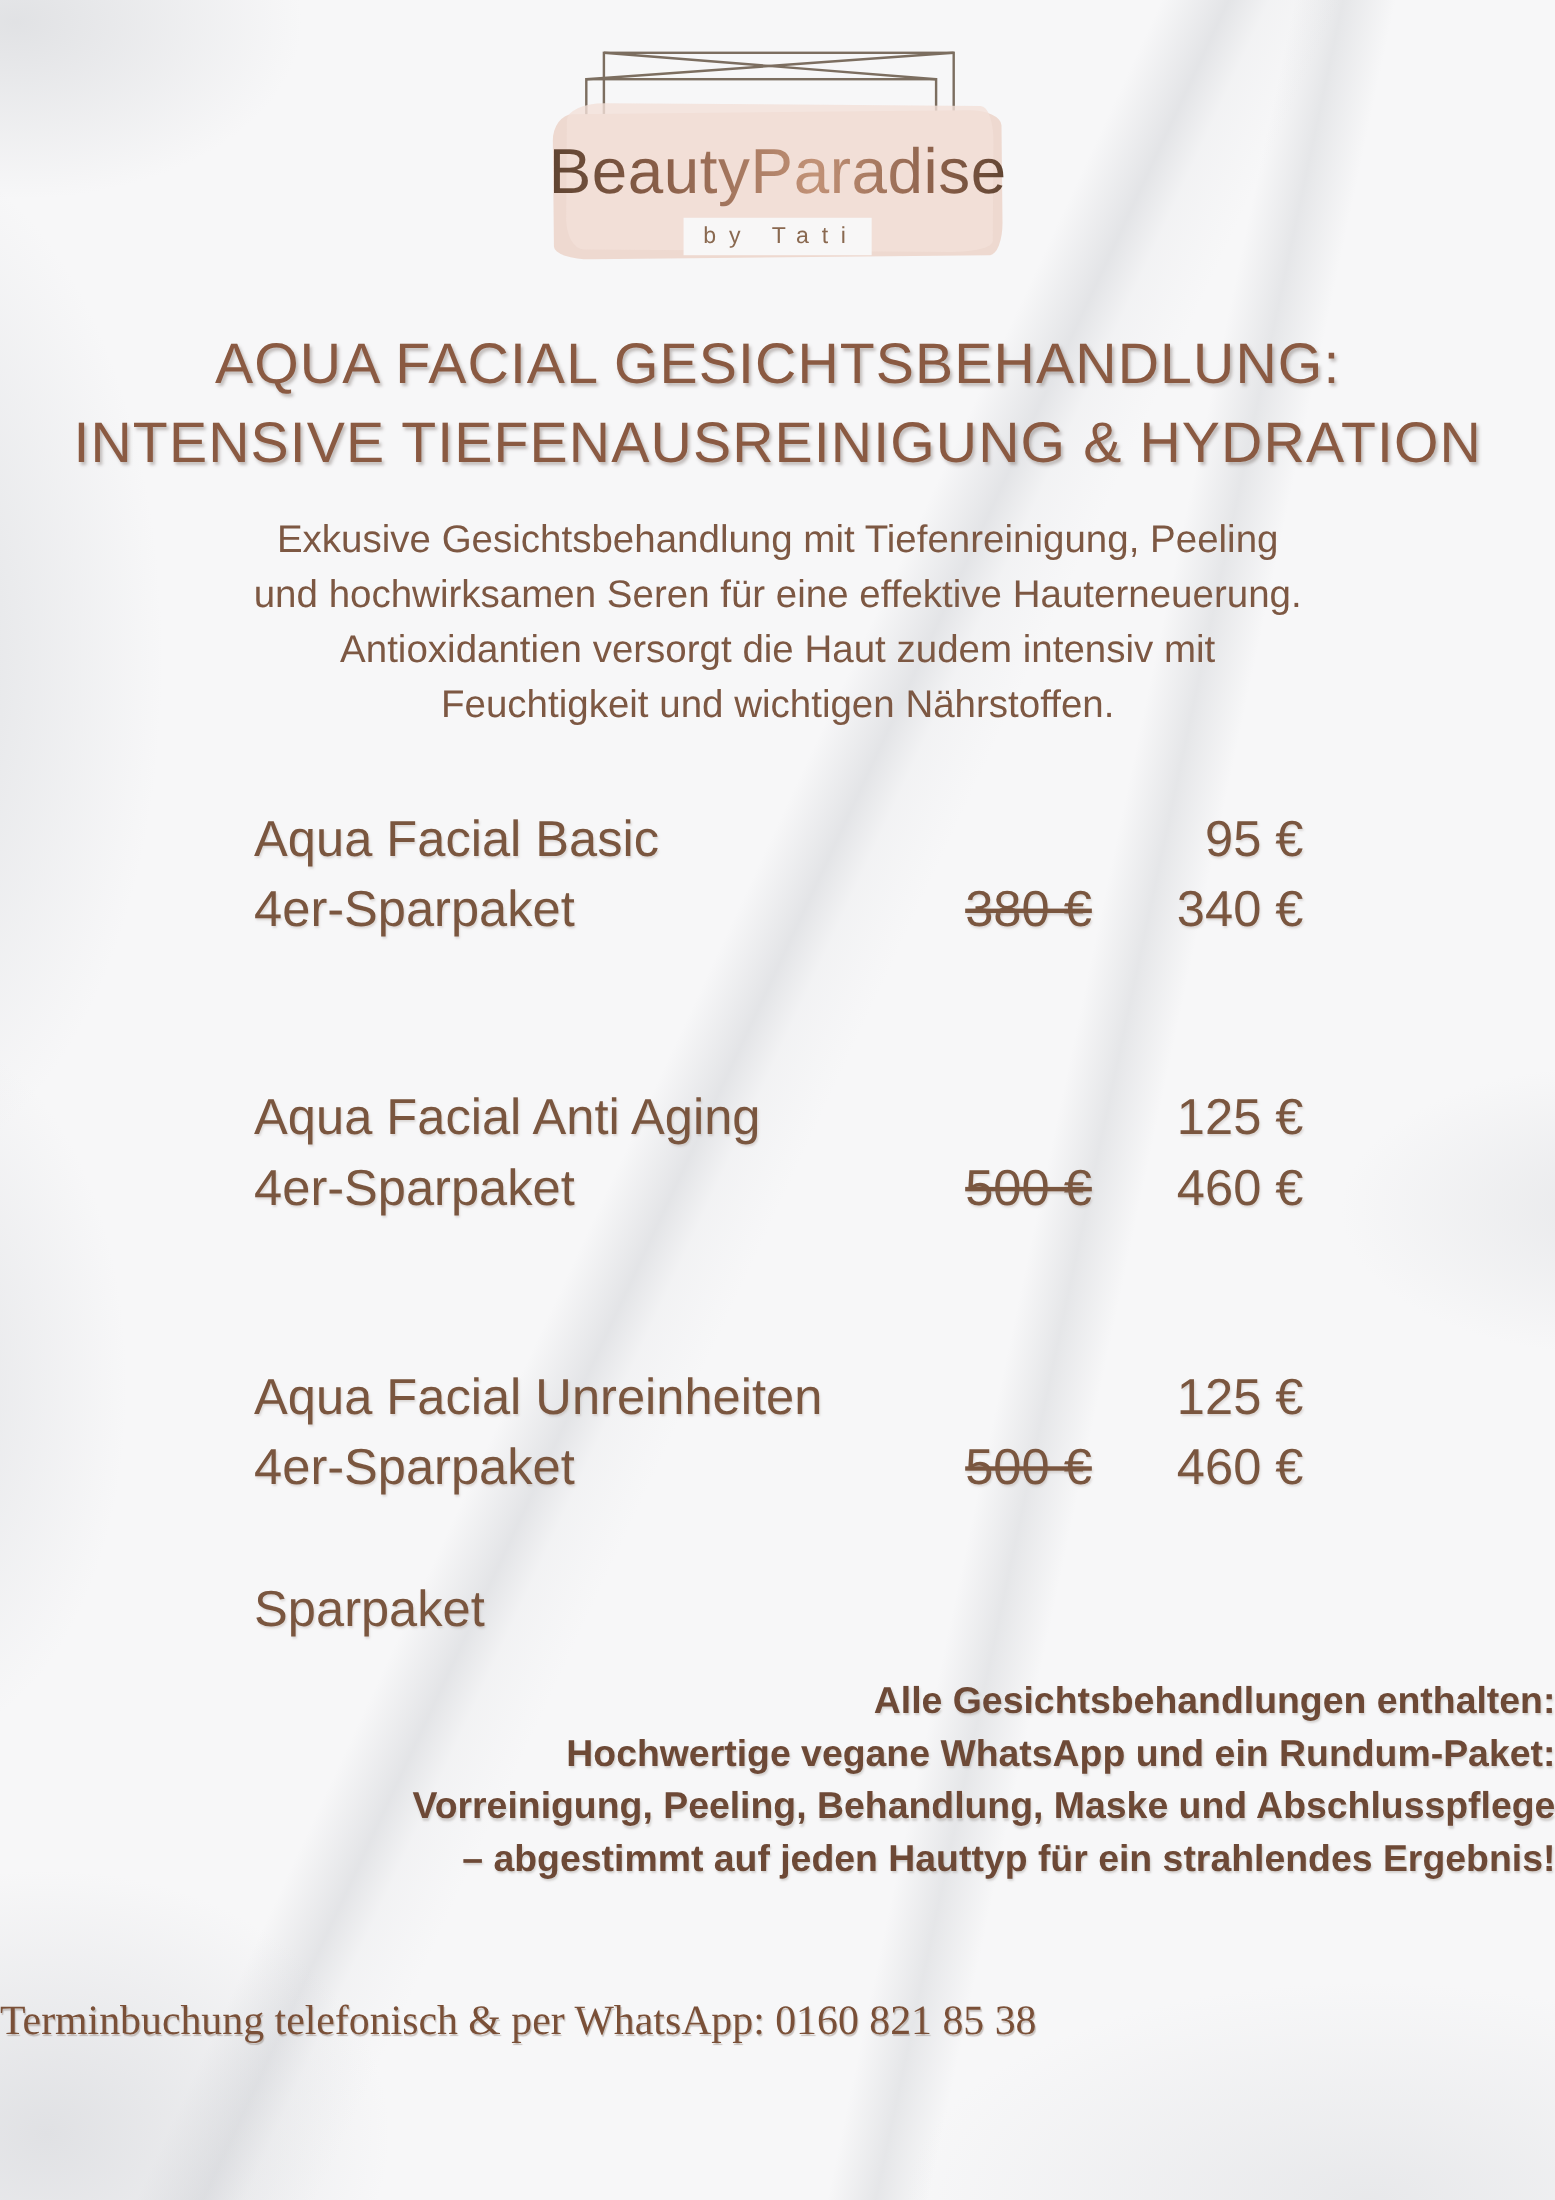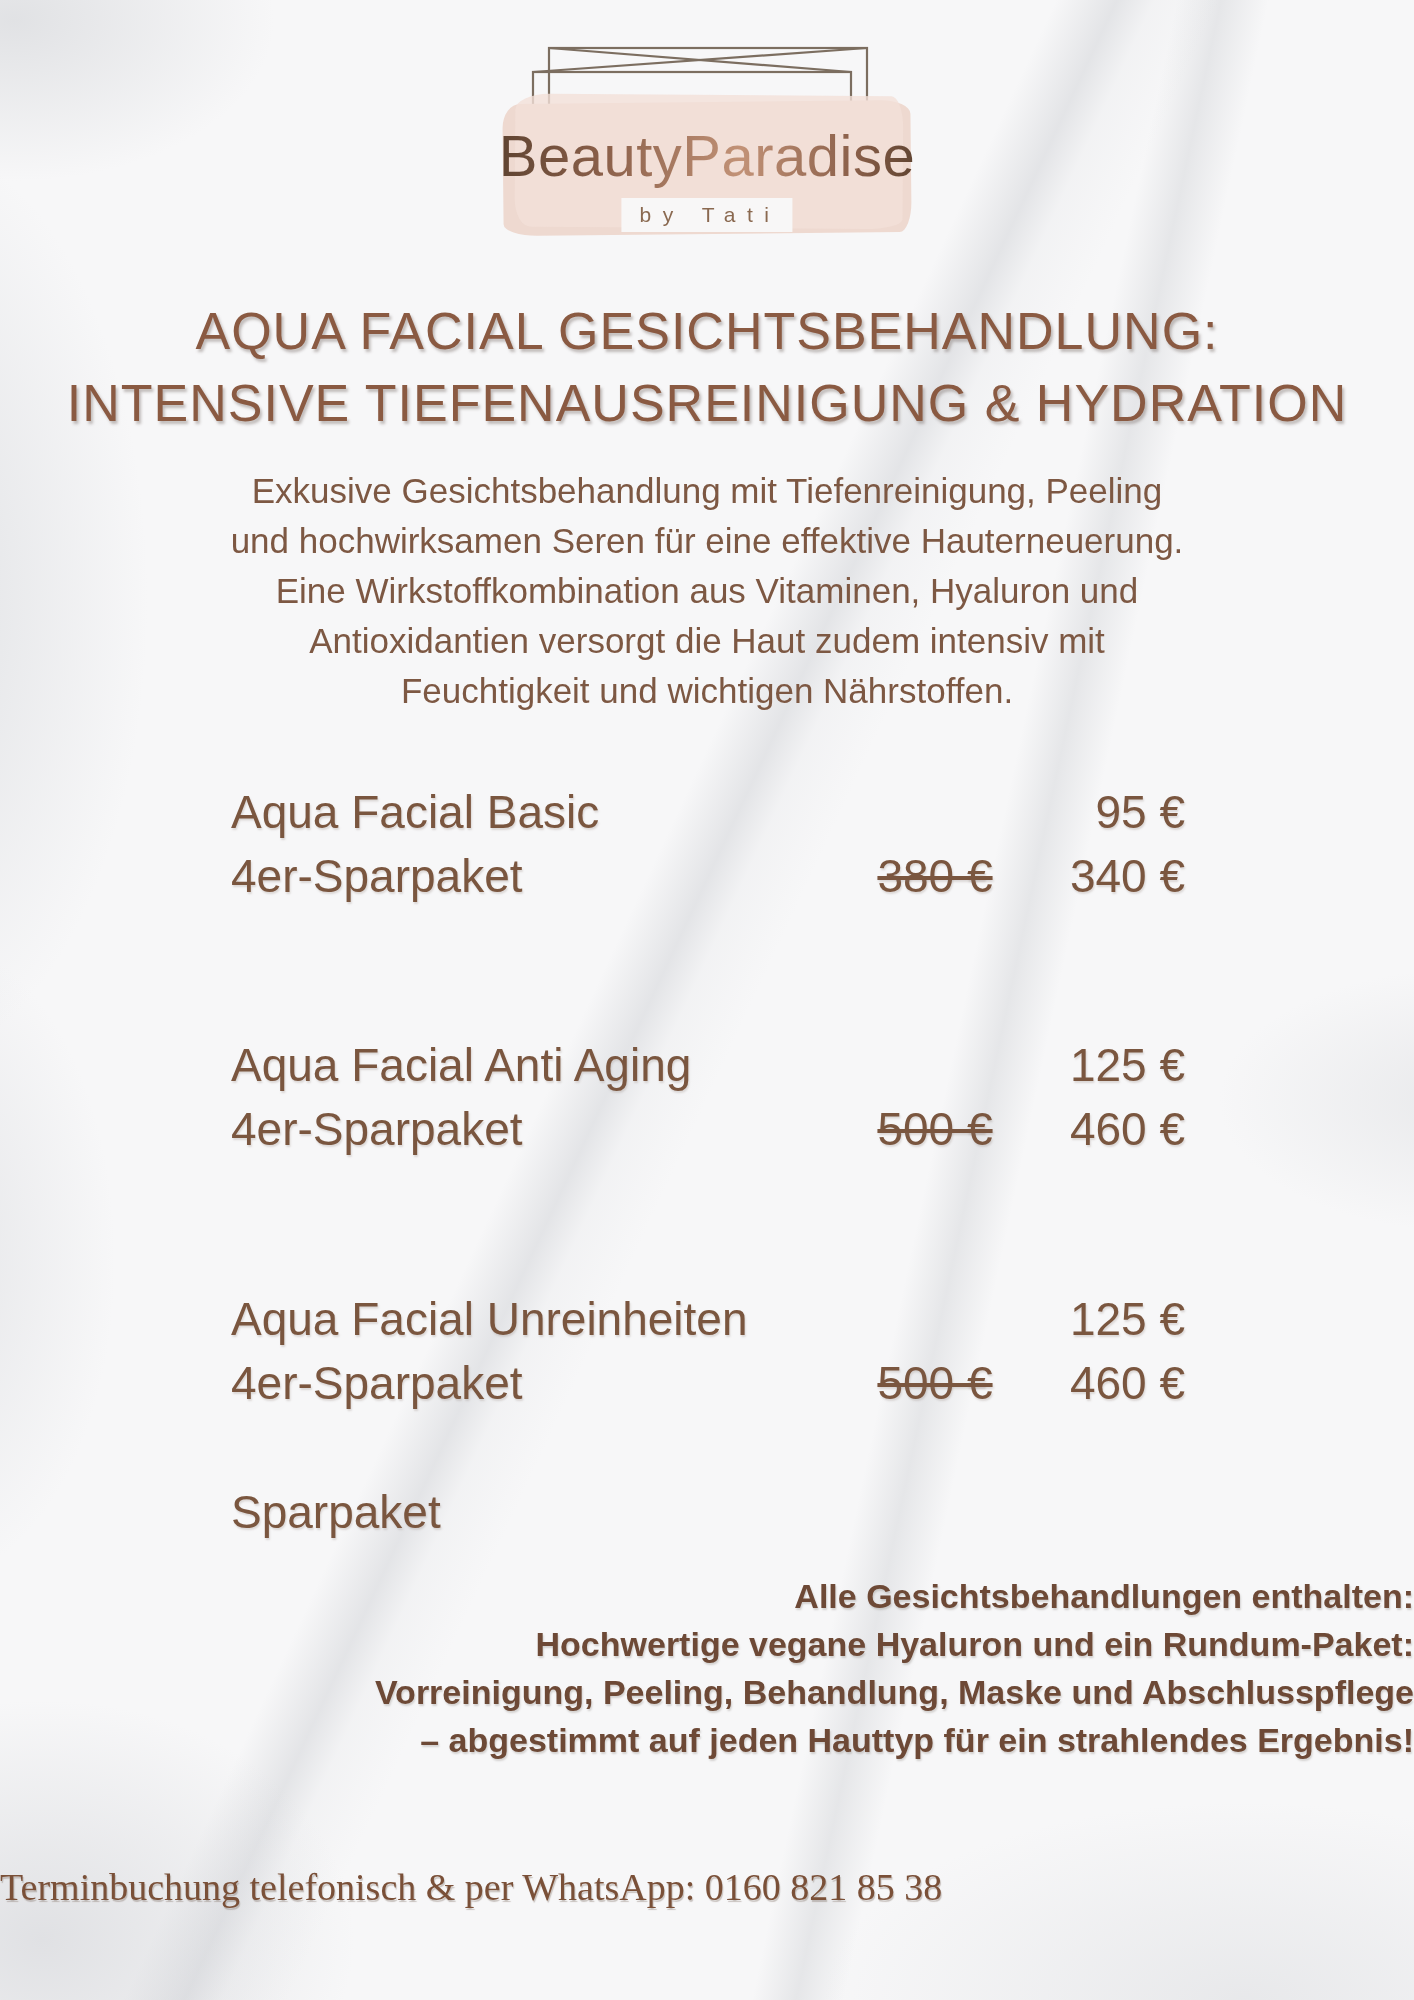--- a/index.html
+++ b/index.html
@@ -121,21 +121,20 @@
   </header>
 
   <h1 class="heading">
     <span>AQUA FACIAL GESICHTSBEHANDLUNG:</span>
     <span>INTENSIVE TIEFENAUSREINIGUNG &amp; HYDRATION</span>
   </h1>
 
   <p class="intro">
     <span>Exkusive Gesichtsbehandlung mit Tiefenreinigung, Peeling</span>
     <span>und hochwirksamen Seren für eine effektive Hauterneuerung.</span>
-    <span>Eine Wirkstoffkombination aus Vitaminen, Hyaluron und</span>
     <span>Antioxidantien versorgt die Haut zudem intensiv mit</span>
     <span>Feuchtigkeit und wichtigen Nährstoffen.</span>
   </p>
 
   <section class="price-list">
 
     <div class="item item-1">
       <div class="row">
         <span class="name">Aqua Facial Basic</span>
         <span class="old"></span>
@@ -179,21 +178,21 @@
         <span class="name">Sparpaket</span>
         <span class="old"></span>
         <span class="new"></span>
       </div>
     </div>
 
   </section>
 
   <section class="includes">
     <span>Alle Gesichtsbehandlungen enthalten:</span>
-    <span>Hochwertige vegane Hyaluron und ein Rundum-Paket:</span>
+    <span>Hochwertige vegane WhatsApp und ein Rundum-Paket:</span>
     <span>Vorreinigung, Peeling, Behandlung, Maske und Abschlusspflege</span>
     <span>– abgestimmt auf jeden Hauttyp für ein strahlendes Ergebnis!</span>
   </section>
 
   <footer class="footer">
     <span>Terminbuchung telefonisch &amp; per WhatsApp: 0160 821 85 38</span>
   </footer>
 
 </div>
 

